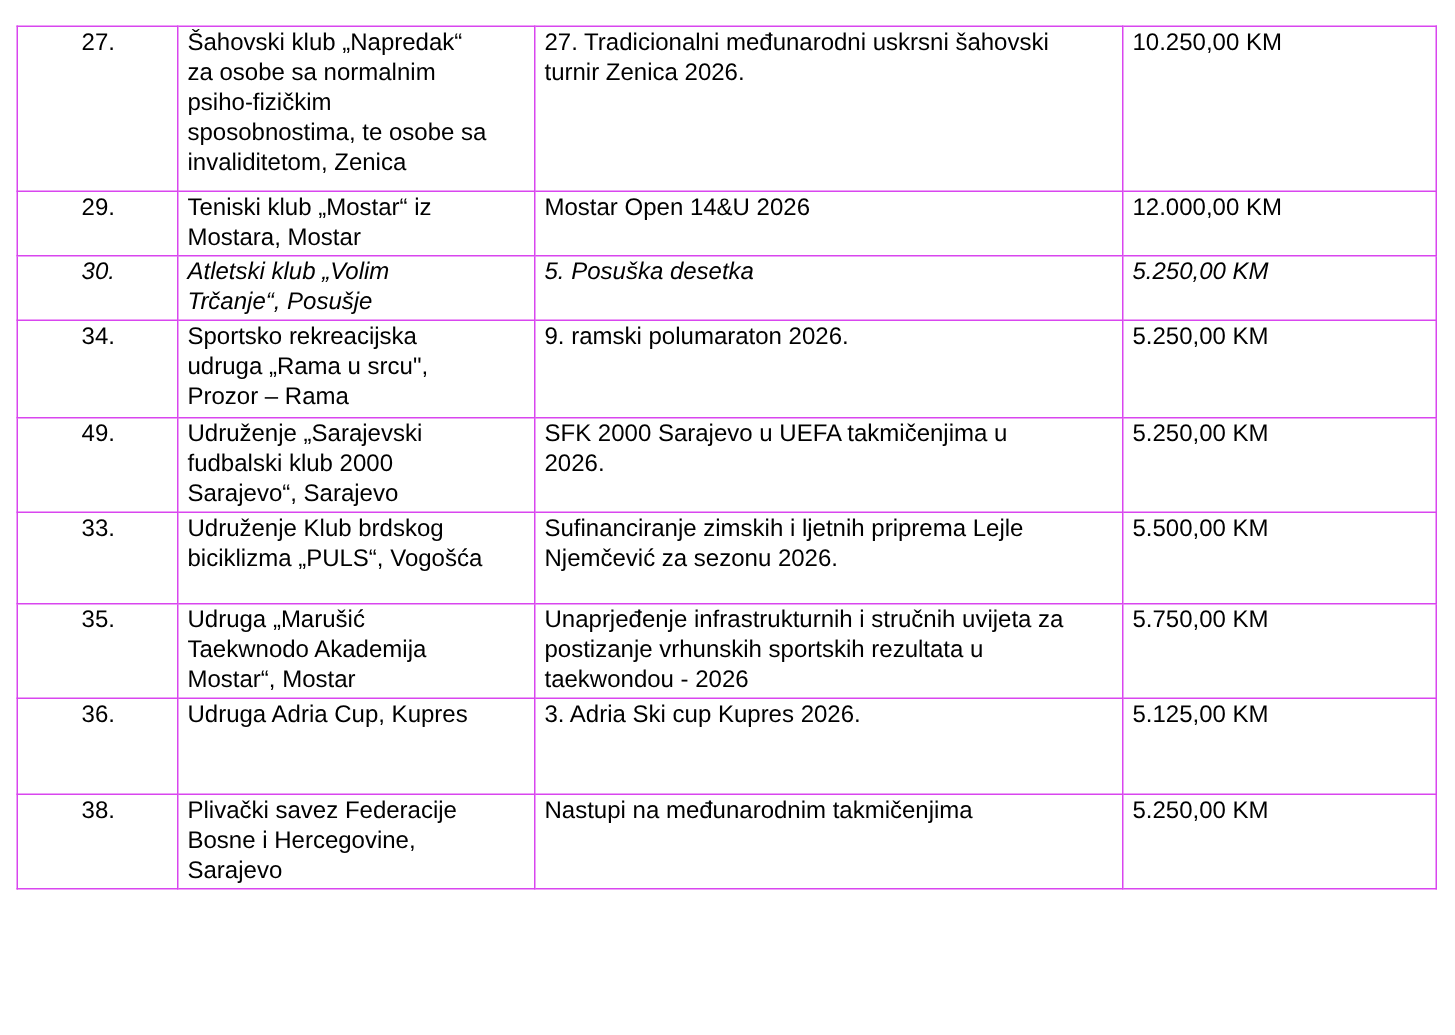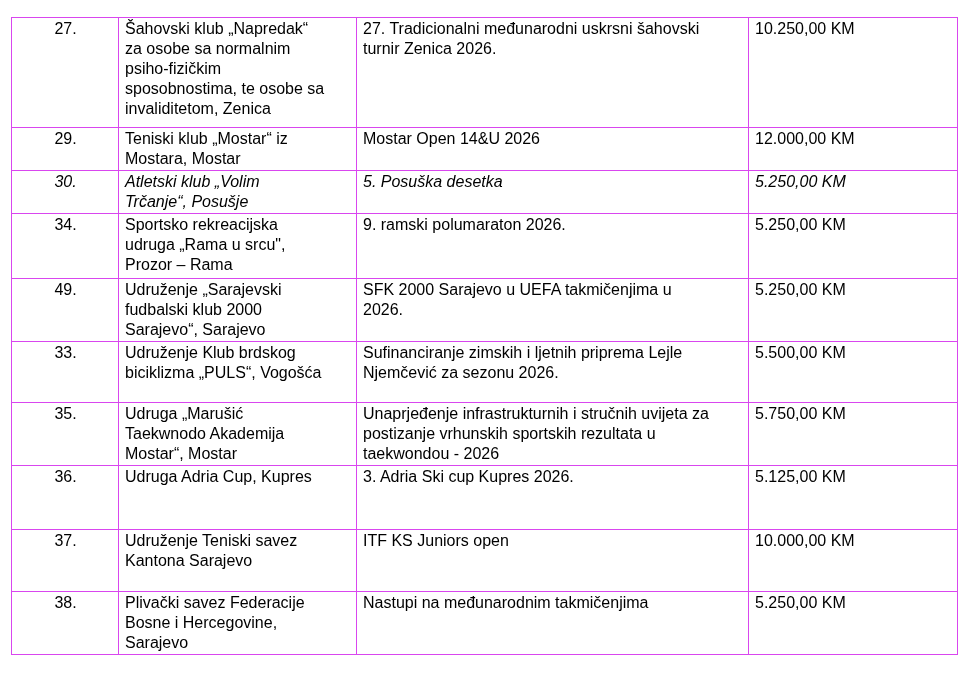--- a/index.html
+++ b/index.html
@@ -141,27 +141,20 @@
         <td class="c-amt">5.750,00 KM</td>
       </tr>
 
       <tr>
         <td class="c-num">36.</td>
         <td class="c-org">Udruga Adria Cup, Kupres</td>
         <td class="c-proj">3. Adria Ski cup Kupres 2026.</td>
         <td class="c-amt">5.125,00 KM</td>
       </tr>
 
-      <tr>
-        <td class="c-num">37.</td>
-        <td class="c-org">Udruženje Teniski savez
-Kantona Sarajevo</td>
-        <td class="c-proj">ITF KS Juniors open</td>
-        <td class="c-amt">10.000,00 KM</td>
-      </tr>
 
       <tr>
         <td class="c-num">38.</td>
         <td class="c-org">Plivački savez Federacije
 Bosne i Hercegovine,
 Sarajevo</td>
         <td class="c-proj">Nastupi na međunarodnim takmičenjima</td>
         <td class="c-amt">5.250,00 KM</td>
       </tr>
     </tbody>

